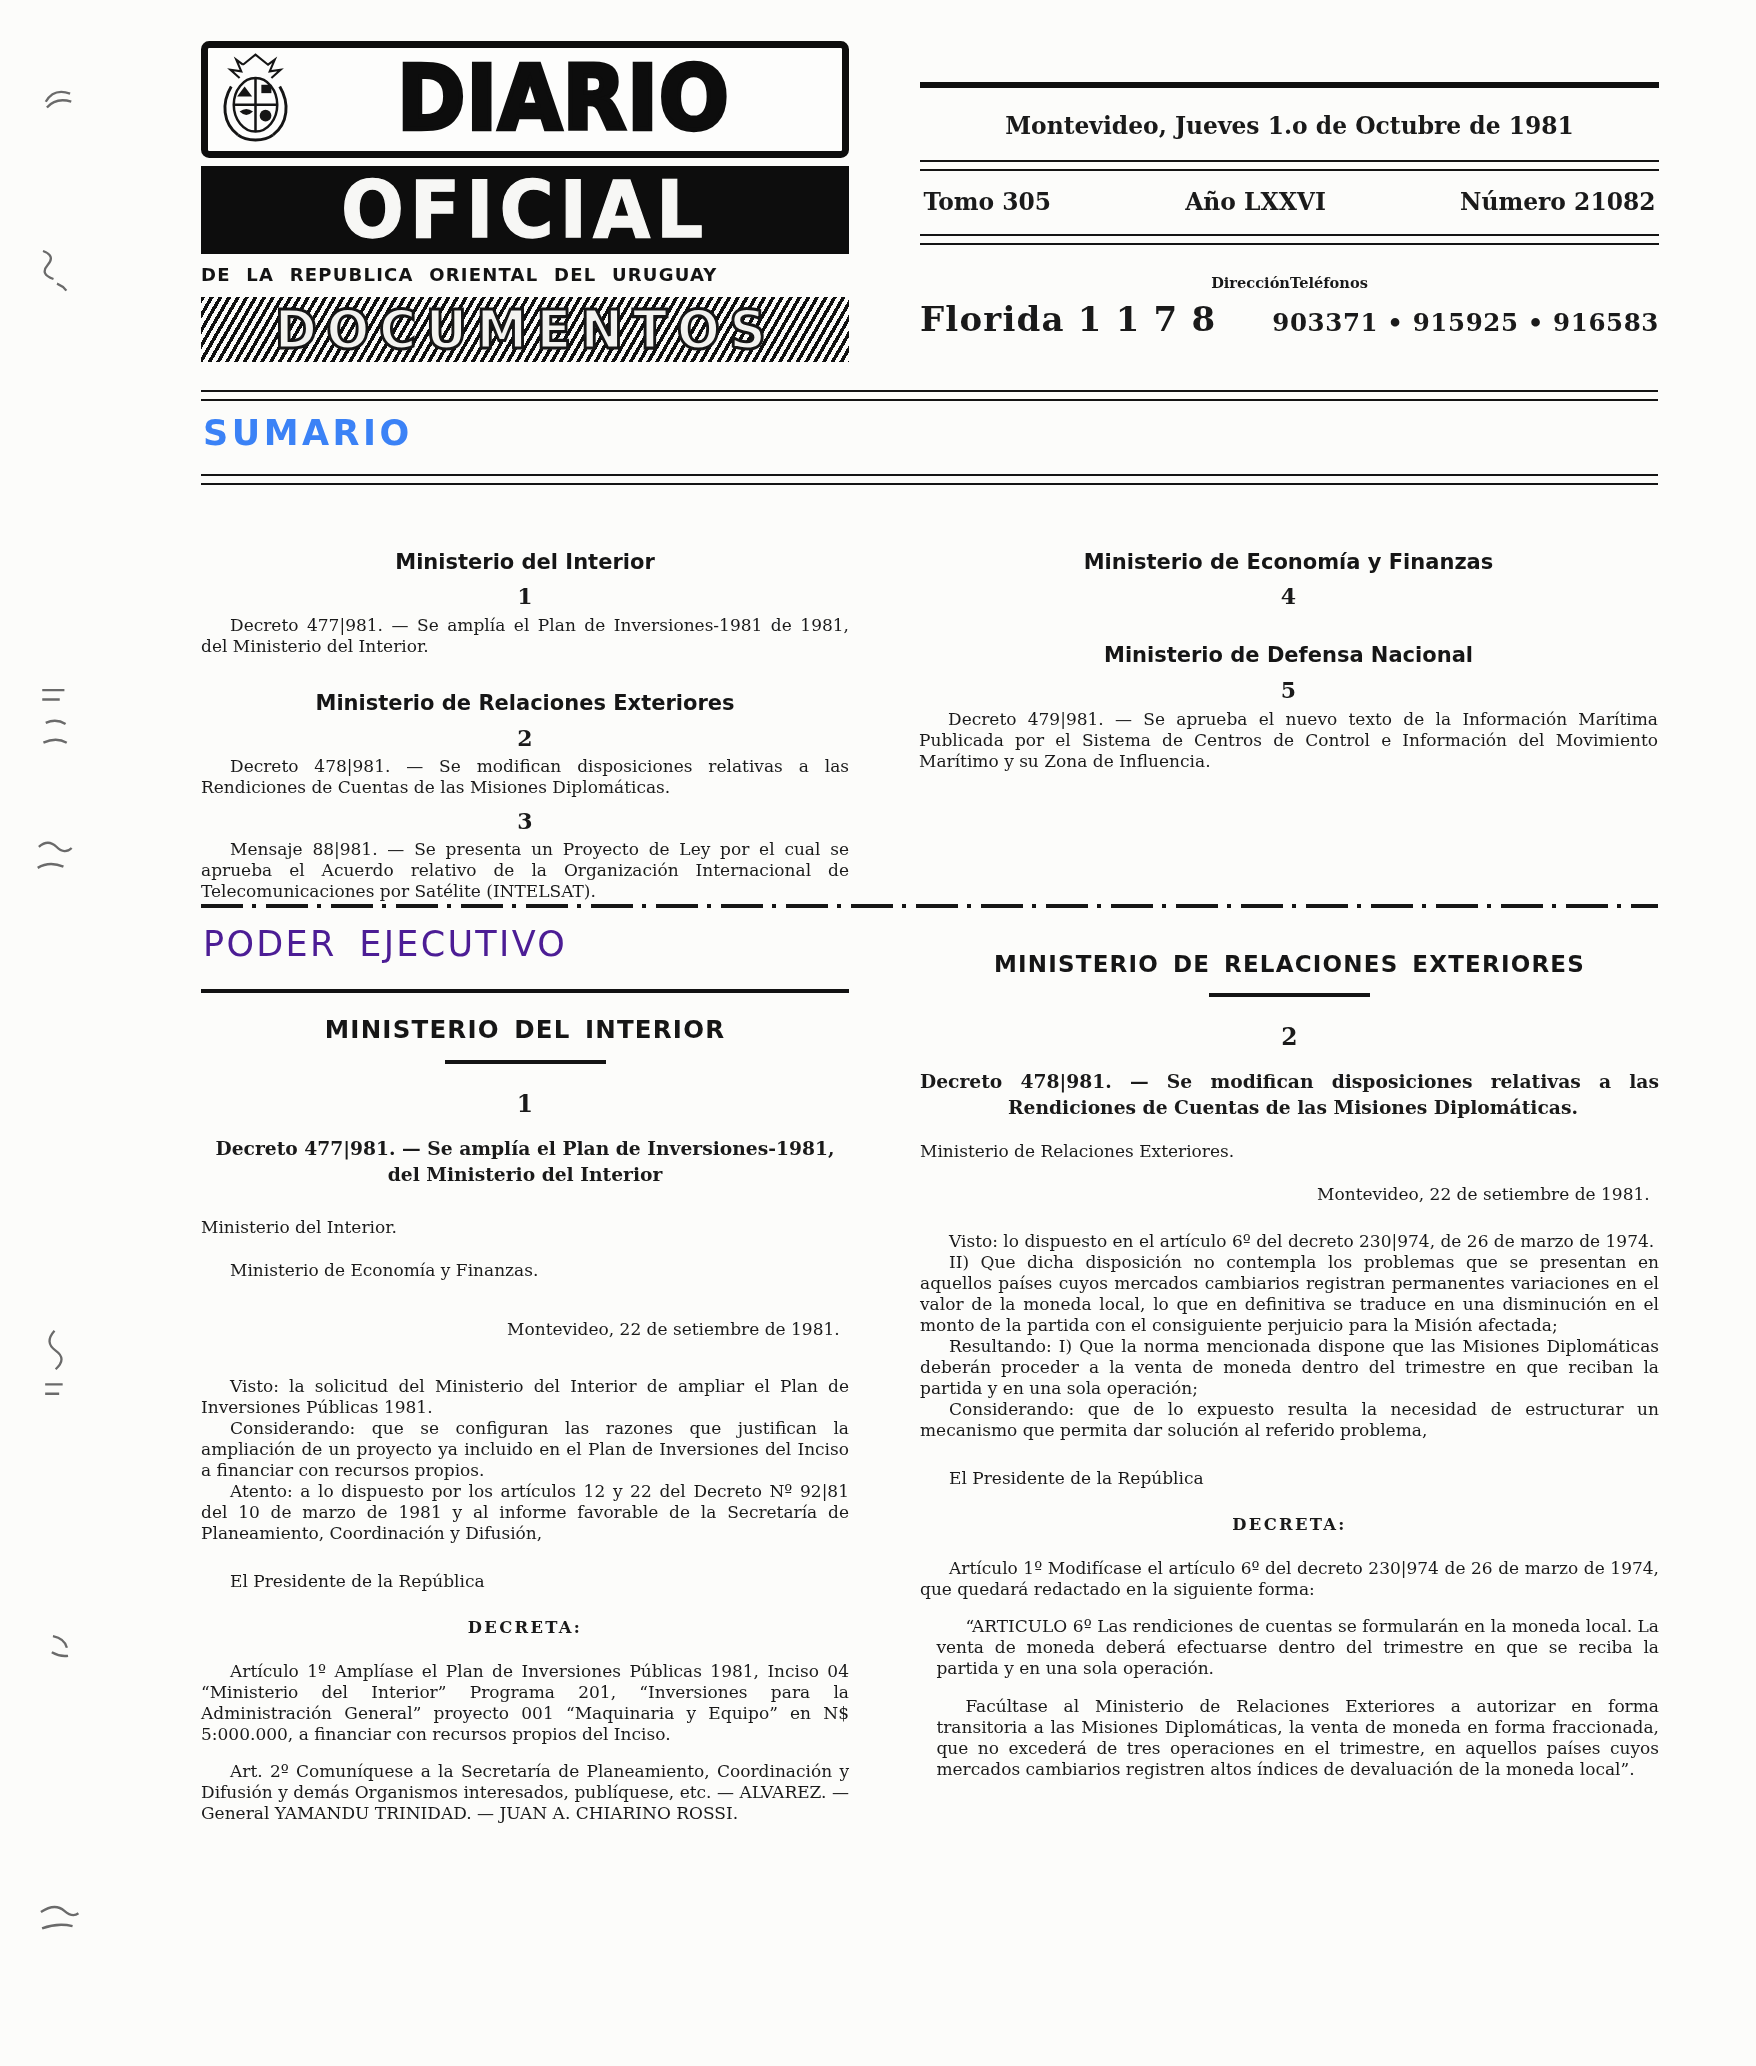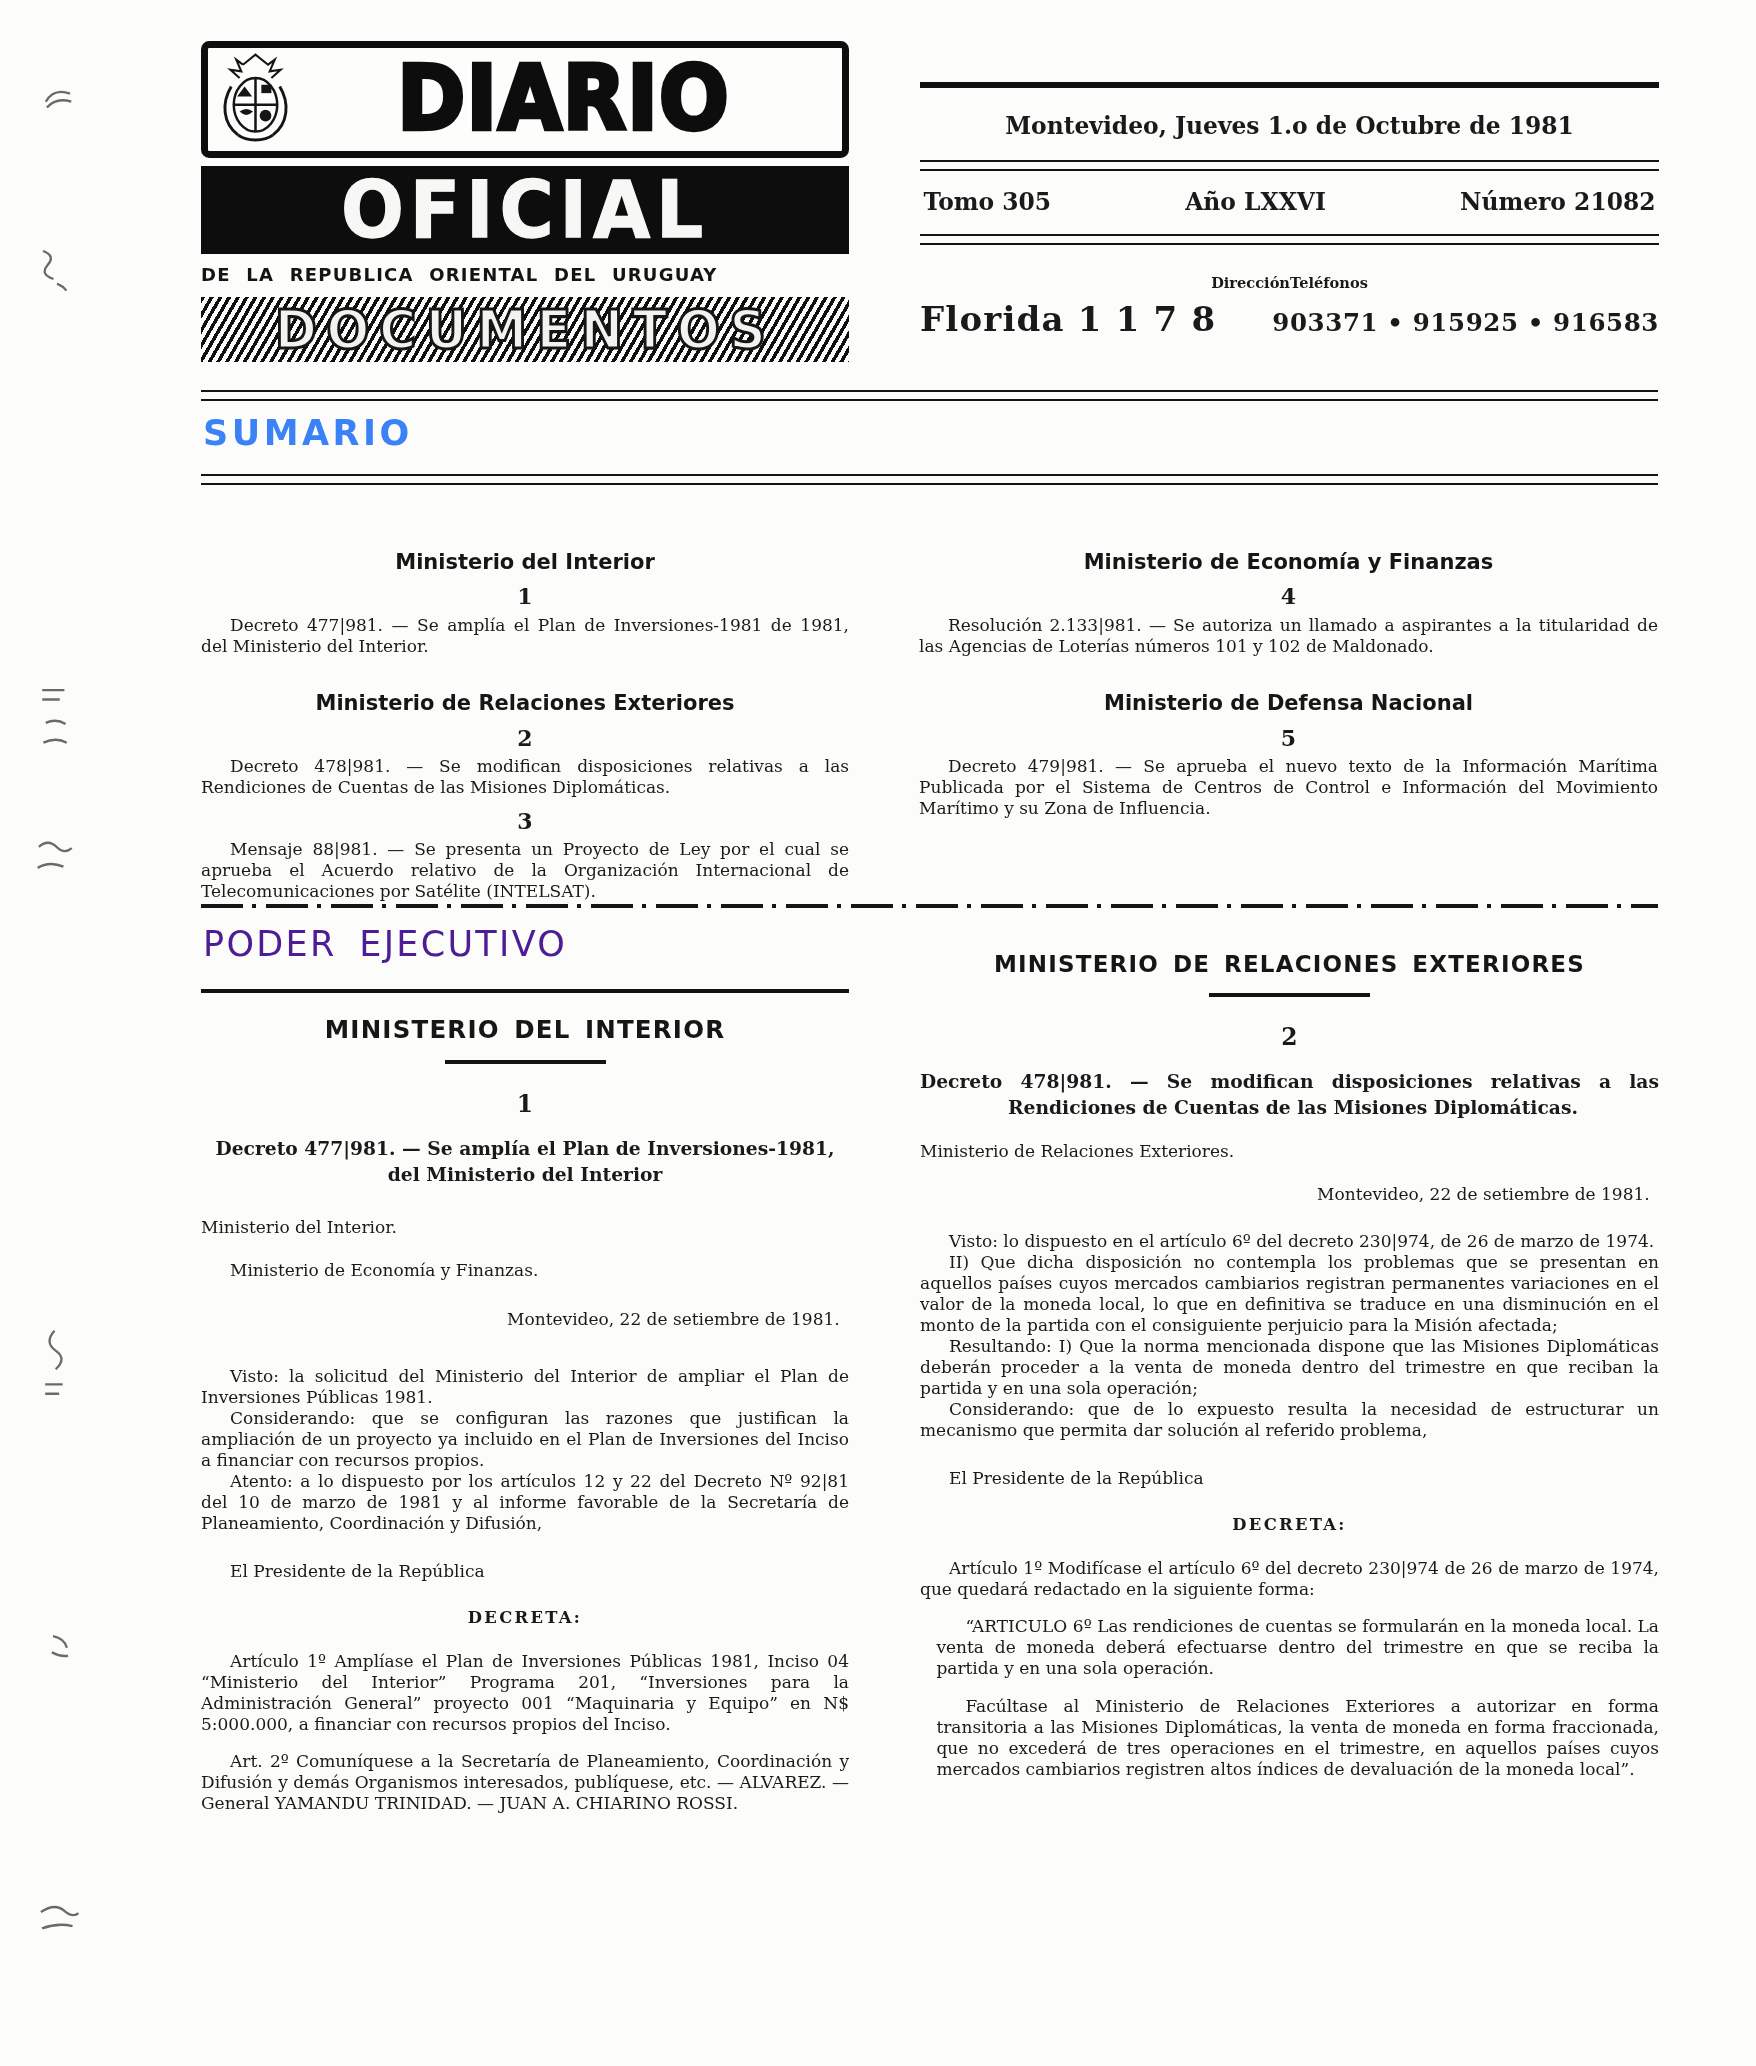--- a/index.html
+++ b/index.html
@@ -94,21 +94,21 @@
   .col-right .ministry-h{font-size:23px;}
   .short-rule{width:161px;height:3.5px;background:#141414;margin:16.4px auto 0;}
   .sec-num{text-align:center;font-weight:bold;font-size:23.4px;margin:26px 0 17.5px;}
   .decree-title{font-weight:bold;font-size:18.7px;line-height:26px;}
   .col-left .decree-title{text-align:center;margin-bottom:30px;}
   .col-right .decree-title{
     text-align:justify;padding-left:88px;text-indent:-88px;margin-bottom:21px;
   }
   .body-p{font-size:17px;line-height:21px;text-align:justify;text-indent:29px;margin:0;}
   .from-line{font-size:17px;line-height:21px;margin:0 0 22px;}
-  .from-line.indent{text-indent:29px;margin-bottom:28px;}
+  .from-line.indent{text-indent:29px;margin-bottom:38px;}
   .dateline{font-size:17px;text-align:right;padding-right:9.3px;margin:0 0 37px;}
   .col-right .dateline{margin-bottom:27px;}
   .presidente{font-size:17px;text-indent:29px;margin:27px 0 0;}
   .decreta{
     text-align:center;font-weight:bold;font-size:16.4px;letter-spacing:2.3px;margin:27px 0 23.4px;
   }
   .article-p{margin-bottom:16.4px;}
   .quote-p{padding-left:16.4px;}
   
   .mark{position:absolute;opacity:.75;}
@@ -179,21 +179,20 @@
       <p class="sum-text">Decreto 477|981. — Se amplía el Plan de Inversiones-1981 de 1981, del Ministerio del Interior.</p>
       <div class="sum-heading gap">Ministerio de Relaciones Exteriores</div>
       <div class="sum-num">2</div>
       <p class="sum-text">Decreto 478|981. — Se modifican disposiciones relativas a las Rendiciones de Cuentas de las Misiones Diplomáticas.</p>
       <div class="sum-num">3</div>
       <p class="sum-text">Mensaje 88|981. — Se presenta un Proyecto de Ley por el cual se aprueba el Acuerdo relativo de la Organización Internacional de Telecomunicaciones por Satélite (INTELSAT).</p>
     </div>
     <div class="sum-col-right">
       <div class="sum-heading">Ministerio de Economía y Finanzas</div>
       <div class="sum-num">4</div>
-      <p class="sum-text">Resolución 2.133|981. — Se autoriza un llamado a aspirantes a la titularidad de las Agencias de Loterías números 101 y 102 de Maldonado.</p>
       <div class="sum-heading gap">Ministerio de Defensa Nacional</div>
       <div class="sum-num">5</div>
       <p class="sum-text">Decreto 479|981. — Se aprueba el nuevo texto de la Información Marítima Publicada por el Sistema de Centros de Control e Información del Movimiento Marítimo y su Zona de Influencia.</p>
     </div>
   </div>
 
   <div class="dash-rule"></div>
   <div class="poder">PODER EJECUTIVO</div>
   <div class="left-col-rule"></div>
 

